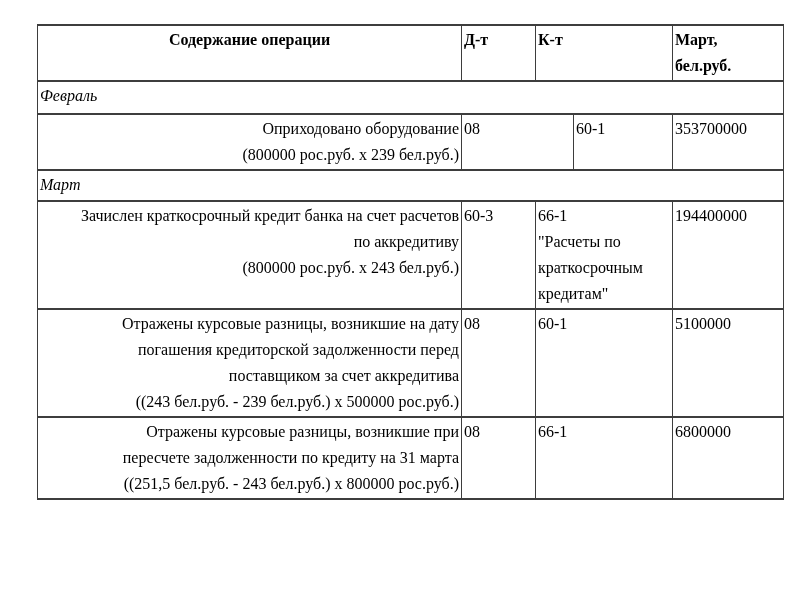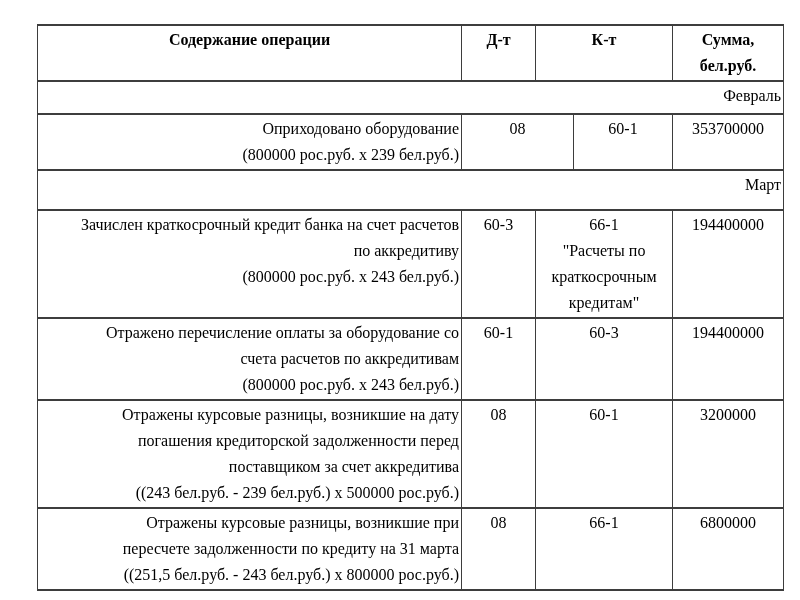--- a/index.html
+++ b/index.html
@@ -38,33 +38,33 @@
     padding: 1px 2px;
     overflow: hidden;
     box-sizing: border-box;
   }
   td.desc {
     text-align: right;
     padding-left: 3px;
     white-space: nowrap;
   }
   td.num {
-    text-align: center;
   }
   td.head {
     font-weight: bold;
   }
   td.head-op {
     font-weight: bold;
     text-align: center;
     padding-left: 42px;
     white-space: nowrap;
   }
   td.month {
-    text-align: right;
+    text-align: left;
+    font-style: italic;
     white-space: nowrap;
   }
 </style>
 </head>
 <body>
 
 <div class="page">
   <div class="table-wrap">
     <table class="acc">
       <colgroup>
@@ -74,80 +74,70 @@
         <col style="width:99px">
         <col style="width:111px">
       </colgroup>
 
       <tbody>
           <tr style="height:54px">
         <td class="head-op">Содержание операции</td>
         <td class="num head">Д-т</td>
         <td class="num head" colspan="2">К-т</td>
         <td class="num head">
-          <div>Сумма,</div>
+          <div>Март,</div>
           <div>бел.руб.</div>
         </td>
       </tr>
 
       <tr style="height:33px">
         <td class="month" colspan="5">Февраль</td>
       </tr>
 
       <tr style="height:55px">
         <td class="desc">
           <div>Оприходовано оборудование</div>
           <div>(800000 рос.руб. x 239 бел.руб.)</div>
         </td>
         <td class="num" colspan="2">08</td>
         <td class="num">60-1</td>
         <td class="num">353700000</td>
       </tr>
 
-      <tr style="height:40px">
+      <tr style="height:31px">
         <td class="month" colspan="5">Март</td>
       </tr>
 
       <tr style="height:104px">
         <td class="desc">
           <div>Зачислен краткосрочный кредит банка на счет расчетов</div>
           <div>по аккредитиву</div>
           <div>(800000 рос.руб. x 243 бел.руб.)</div>
         </td>
         <td class="num">60-3</td>
         <td class="num" colspan="2">
           <div>66-1</div>
           <div>"Расчеты по</div>
           <div>краткосрочным</div>
           <div>кредитам"</div>
         </td>
         <td class="num">194400000</td>
       </tr>
 
-      <tr style="height:79px">
-        <td class="desc">
-          <div>Отражено перечисление оплаты за оборудование со</div>
-          <div>счета расчетов по аккредитивам</div>
-          <div>(800000 рос.руб. x 243 бел.руб.)</div>
-        </td>
-        <td class="num">60-1</td>
-        <td class="num" colspan="2">60-3</td>
-        <td class="num">194400000</td>
-      </tr>
 
       <tr style="height:104px">
         <td class="desc">
           <div>Отражены курсовые разницы, возникшие на дату</div>
           <div>погашения кредиторской задолженности перед</div>
           <div>поставщиком за счет аккредитива</div>
           <div>((243 бел.руб. - 239 бел.руб.) x 500000 рос.руб.)</div>
         </td>
         <td class="num">08</td>
         <td class="num" colspan="2">60-1</td>
-        <td class="num">3200000</td>
+        <td class="num">5100000</td>
       </tr>
 
       <tr style="height:73px">
         <td class="desc">
           <div>Отражены курсовые разницы, возникшие при</div>
           <div>пересчете задолженности по кредиту на 31 марта</div>
           <div>((251,5 бел.руб. - 243 бел.руб.) x 800000 рос.руб.)</div>
         </td>
         <td class="num">08</td>
         <td class="num" colspan="2">66-1</td>

